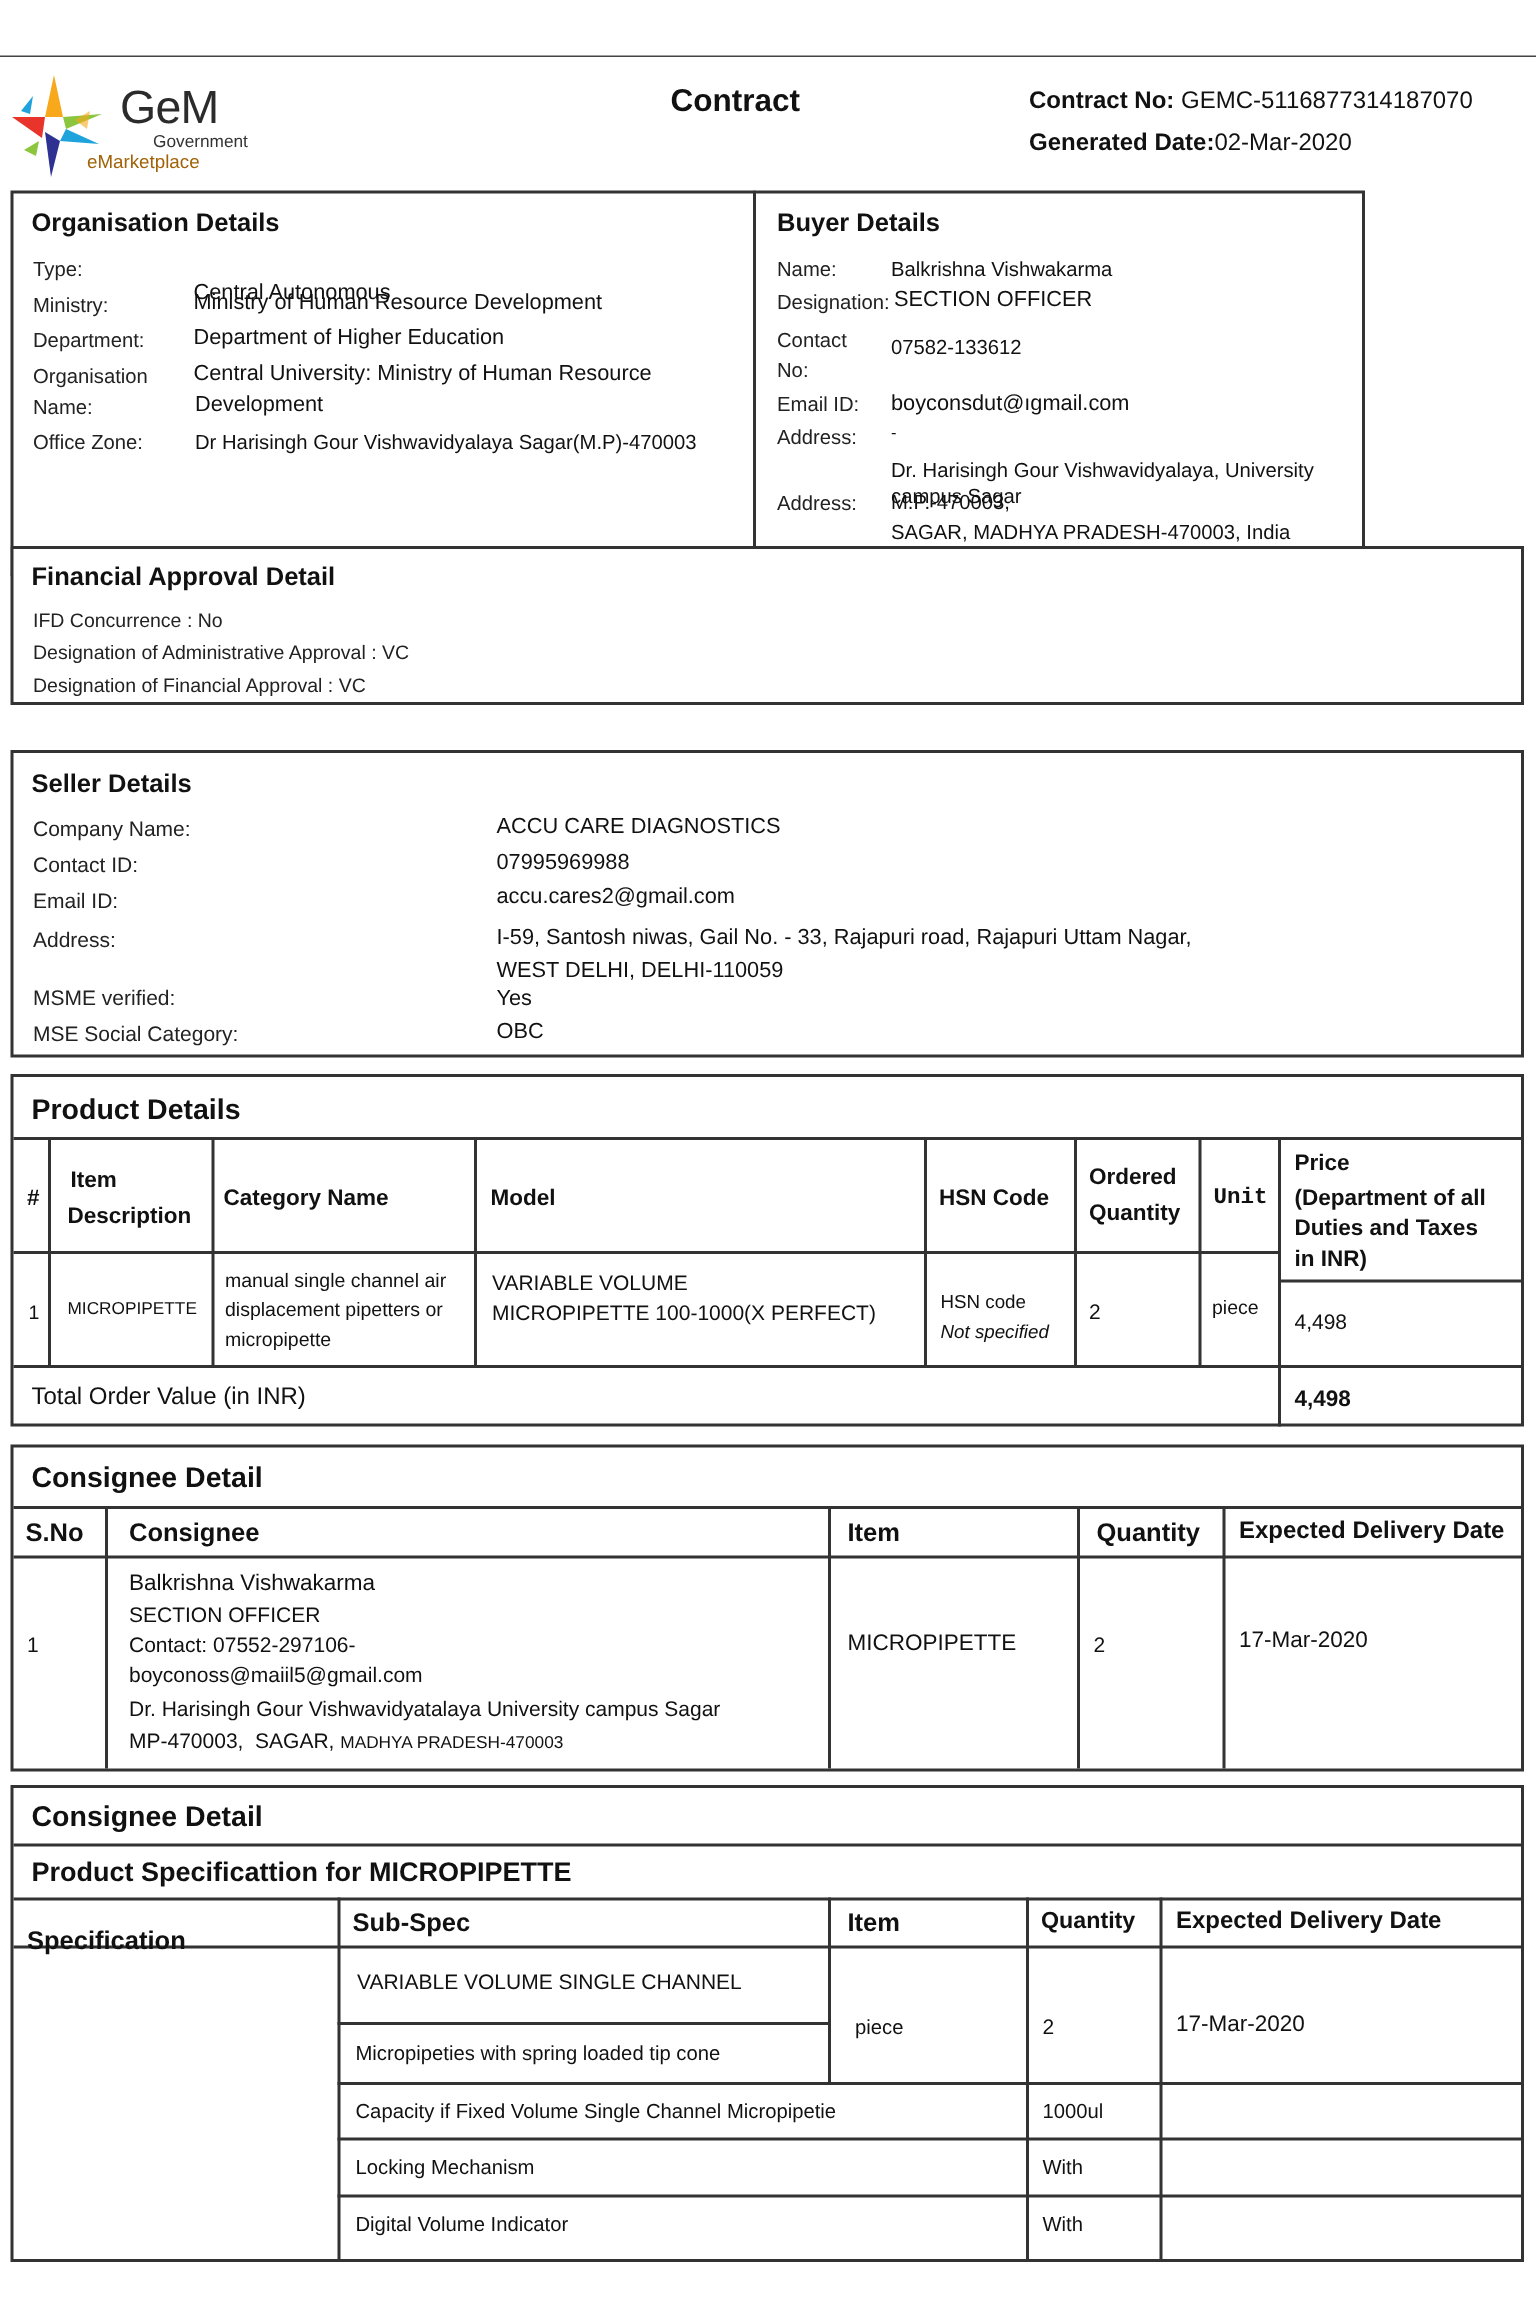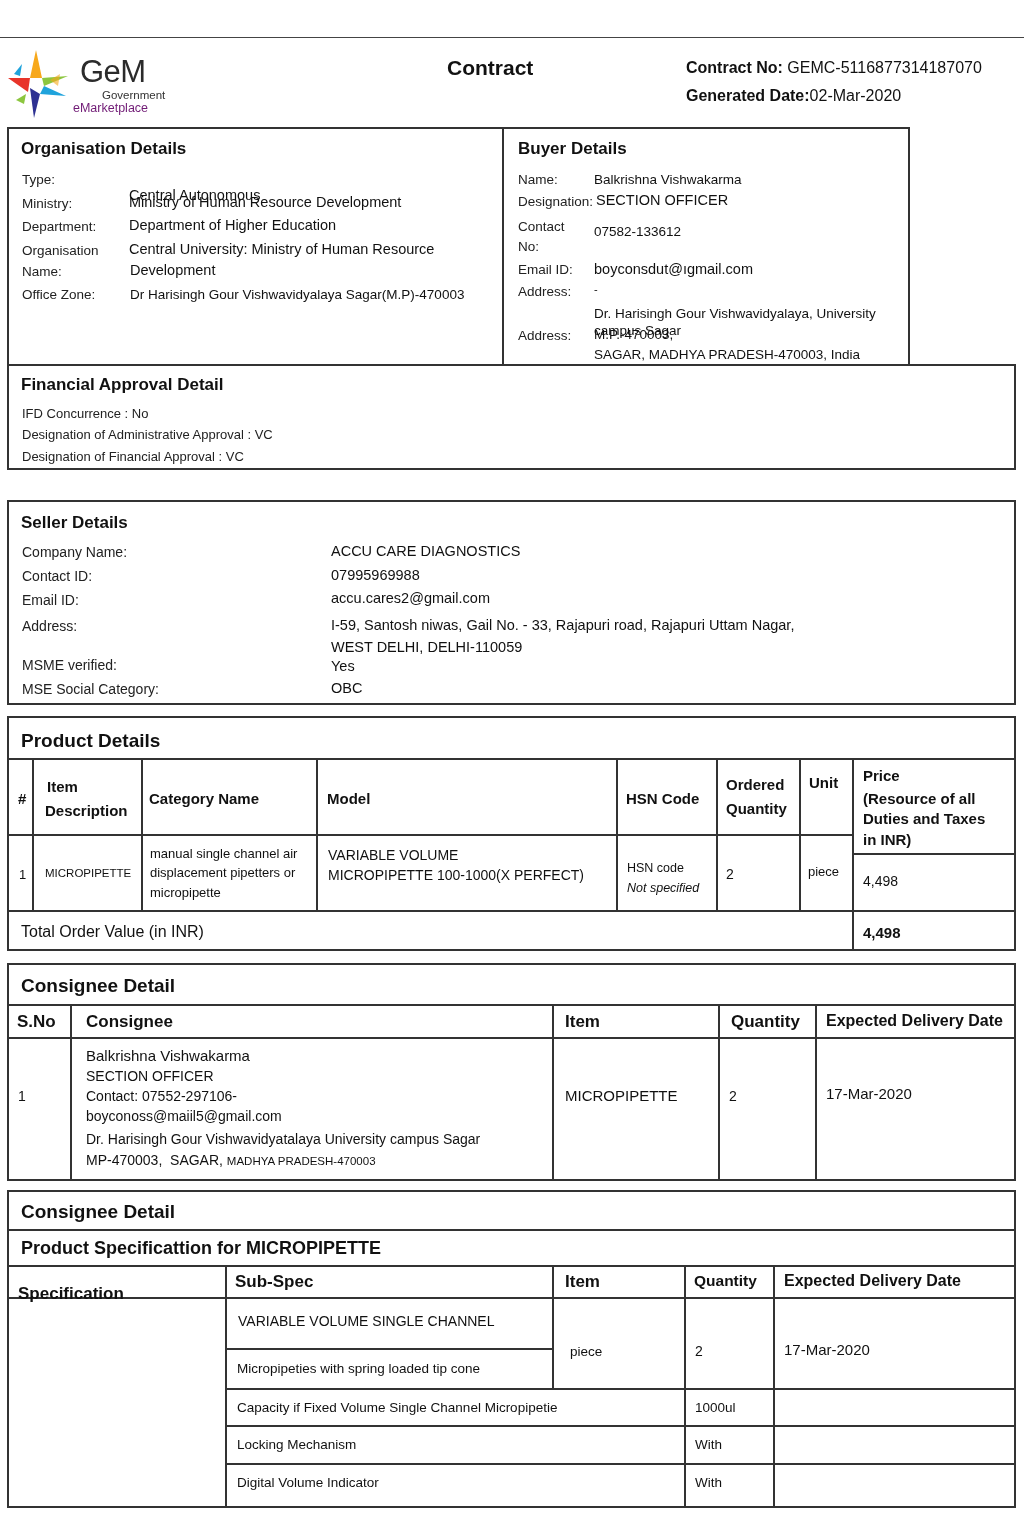--- a/index.html
+++ b/index.html
@@ -13,21 +13,21 @@
     .top-rule {
       position: absolute; left: 0; top: 37px; width: 1024px; height: 1px;
       background: #444;
     }
     
     .header { position: absolute; left: 0; top: 40px; width: 1024px; height: 85px; }
     .logo { position: absolute; left: 6px; top: 8px; width: 150px; height: 70px; }
     .logo-mark { position: absolute; left: 0; top: 0; }
     .logo-gem { position: absolute; left: 74px; top: 8px; font-size: 31px; color: #2b2b2b; letter-spacing: -0.5px; line-height: 32px; }
     .logo-gov { position: absolute; left: 96px; top: 41px; font-size: 11.5px; color: #333; line-height: 12px; }
-    .logo-em { position: absolute; left: 67px; top: 54px; font-size: 12.5px; color: #701a75; line-height: 13px; text-align: center; }
+    .logo-em { position: absolute; left: 52px; top: 54px; font-size: 12.5px; color: #a16207; line-height: 13px; text-align: center; }
     .doc-title { position: absolute; left: 447px; top: 16px; font-size: 21px; font-weight: bold; color: #111; }
     .contract-no { position: absolute; left: 686px; top: 19px; font-size: 16px; color: #111; }
     .contract-no b { font-weight: bold; }
     .gen-date { position: absolute; left: 686px; top: 47px; font-size: 16px; color: #111; }
 
     .box { position: absolute; border: 2px solid #333; background: #fff; }
     .sec-title { font-size: 17px; font-weight: bold; color: #111; }
     .lbl { position: absolute; font-size: 13.5px; color: #222; line-height: 17px; }
     .val { position: absolute; font-size: 14.5px; color: #111; line-height: 17px; }
 
@@ -153,23 +153,23 @@
   <div class="line" style="left:843px;top:40px;width:2px;height:193px;"></div>
 
   <div class="abs" style="left:9px;top:72px;font-size:15px;font-weight:bold;">#</div>
   <div class="abs" style="left:38px;top:60px;font-size:15px;font-weight:bold;">Item</div>
   <div class="abs" style="left:36px;top:84px;font-size:15px;font-weight:bold;">Description</div>
   <div class="abs" style="left:140px;top:72px;font-size:15px;font-weight:bold;">Category Name</div>
   <div class="abs" style="left:318px;top:72px;font-size:15px;font-weight:bold;">Model</div>
   <div class="abs" style="left:617px;top:72px;font-size:15px;font-weight:bold;">HSN Code</div>
   <div class="abs" style="left:717px;top:58px;font-size:15px;font-weight:bold;">Ordered</div>
   <div class="abs" style="left:717px;top:82px;font-size:15px;font-weight:bold;">Quantity</div>
-  <div class="abs" style="left:800px;top:56px;font-size:15px;font-weight:bold;">Unit</div>
+  <div class="abs" style="left:800px;top:72px;font-size:15px;font-weight:bold;font-family:Liberation Mono, monospace;">Unit</div>
   <div class="abs" style="left:854px;top:49px;font-size:15px;font-weight:bold;">Price</div>
-  <div class="abs" style="left:854px;top:72px;font-size:15px;font-weight:bold;">(Resource of all</div>
+  <div class="abs" style="left:854px;top:72px;font-size:15px;font-weight:bold;">(Department of all</div>
   <div class="abs" style="left:854px;top:92px;font-size:15px;font-weight:bold;">Duties and Taxes</div>
   <div class="abs" style="left:854px;top:113px;font-size:15px;font-weight:bold;">in INR)</div>
 
   <div>
     <div class="abs" style="left:10px;top:149px;font-size:13px;">1</div>
     <div class="abs" style="left:36px;top:149px;font-size:11.5px;">MICROPIPETTE</div>
     <div class="abs" style="left:141px;top:128px;font-size:13px;">manual single channel air</div>
     <div class="abs" style="left:141px;top:147px;font-size:13px;">displacement pipetters or</div>
     <div class="abs" style="left:141px;top:167px;font-size:13px;">micropipette</div>
     <div class="abs" style="left:319px;top:129px;font-size:14px;">VARIABLE VOLUME</div>

